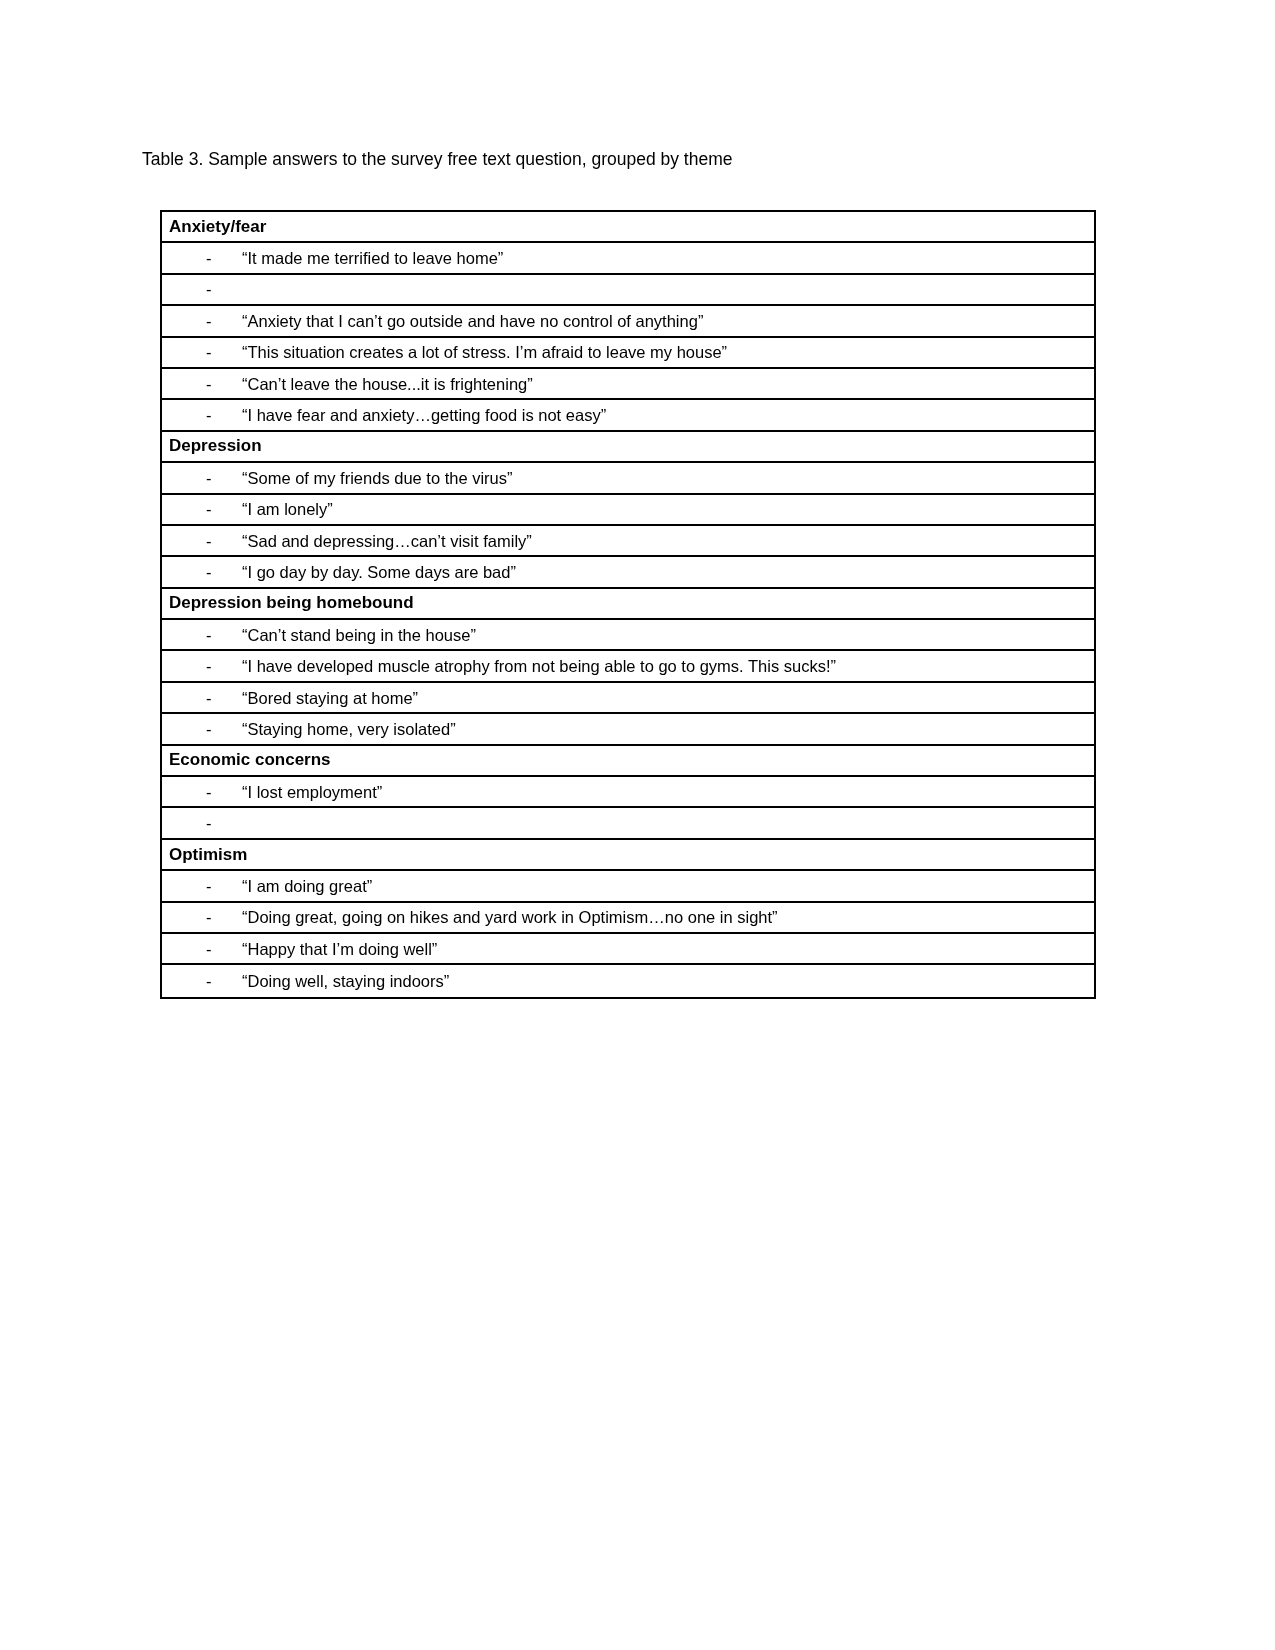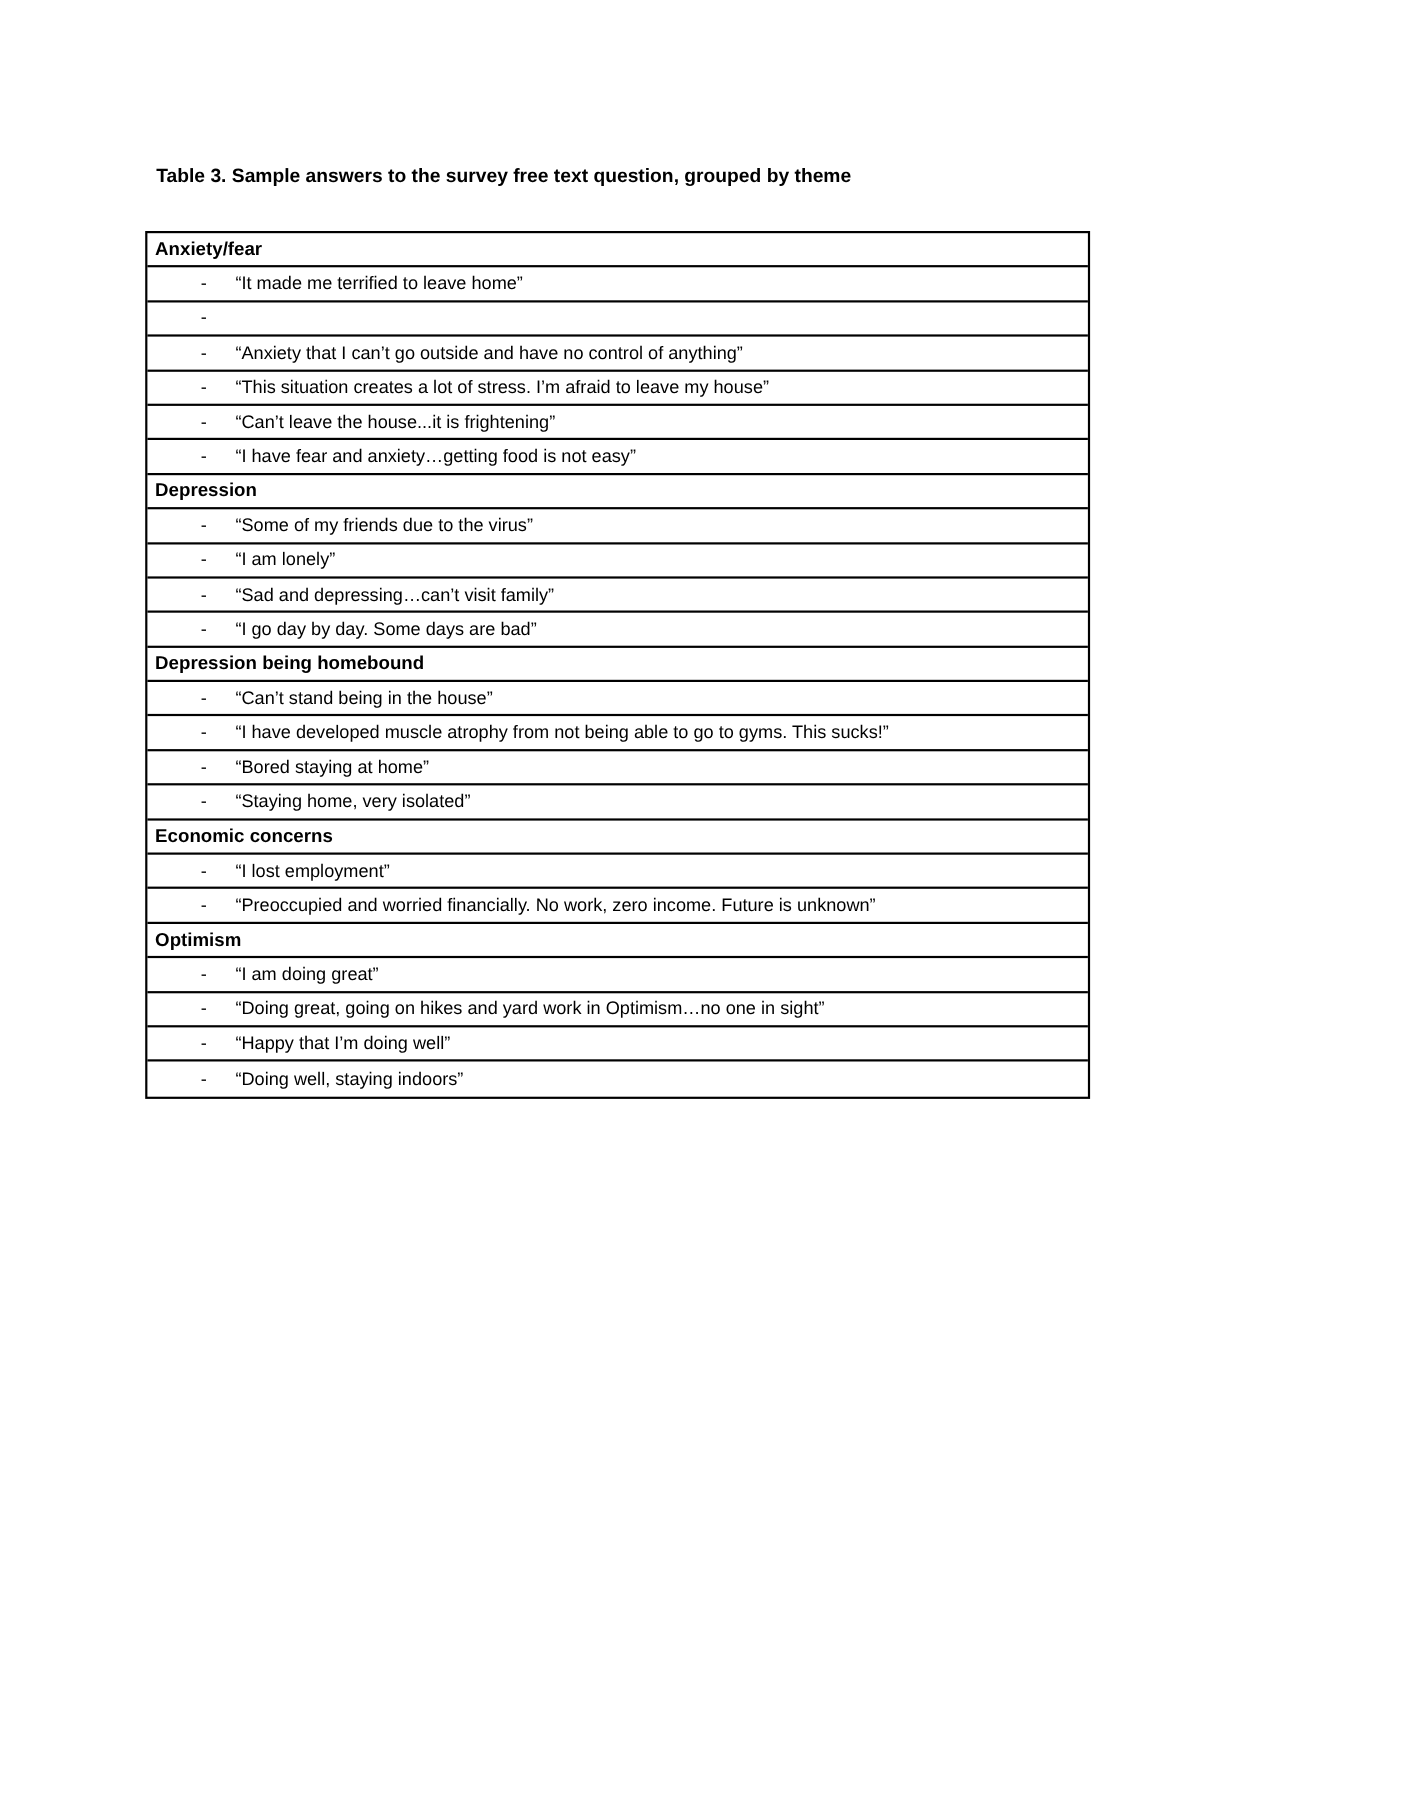--- a/index.html
+++ b/index.html
@@ -14,32 +14,31 @@
     font-family: "Liberation Sans", sans-serif;
     color: #000000;
     overflow: hidden;
   }
   .doc-title {
     position: absolute;
     left: 142px;
     top: 148px;
     margin: 0;
     font-size: 17.5px;
-    font-weight: bold;
+    font-weight: normal;
     line-height: 22px;
     white-space: nowrap;
   }
   .survey-table {
     position: absolute;
-    left: 132px;
+    left: 160px;
     top: 210px;
-    width: 859px;
+    width: 936px;
     border: 2px solid #000000;
     box-sizing: border-box;
-    text-align: right;
   }
   .row {
     box-sizing: border-box;
     height: 31.4px;
     border-bottom: 2px solid #000000;
     display: flex;
     align-items: center;
     font-size: 16.5px;
     line-height: 20px;
     white-space: nowrap;
@@ -142,21 +141,20 @@
   <div class="row theme">
       <span>Economic concerns</span>
     </div>
 
   <div class="row quote">
       <span class="bullet">-</span>
       <span class="quote-text">“I lost employment”</span>
     </div>
   <div class="row quote">
       <span class="bullet">-</span>
-      <span class="quote-text">“Preoccupied and worried financially. No work, zero income. Future is unknown”</span>
     </div>
 
   <div class="row theme">
       <span>Optimism</span>
     </div>
 
   <div class="row quote">
       <span class="bullet">-</span>
       <span class="quote-text">“I am doing great”</span>
     </div>

